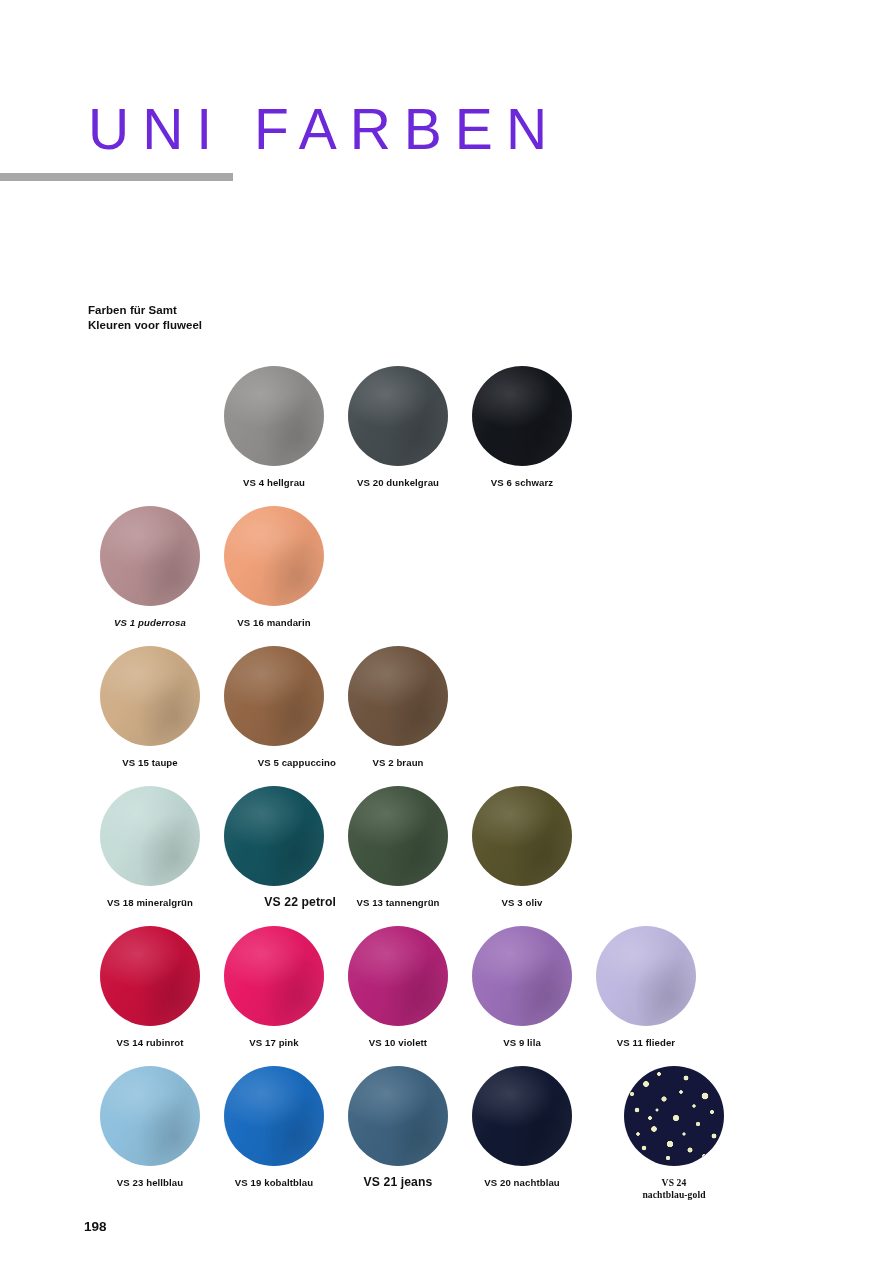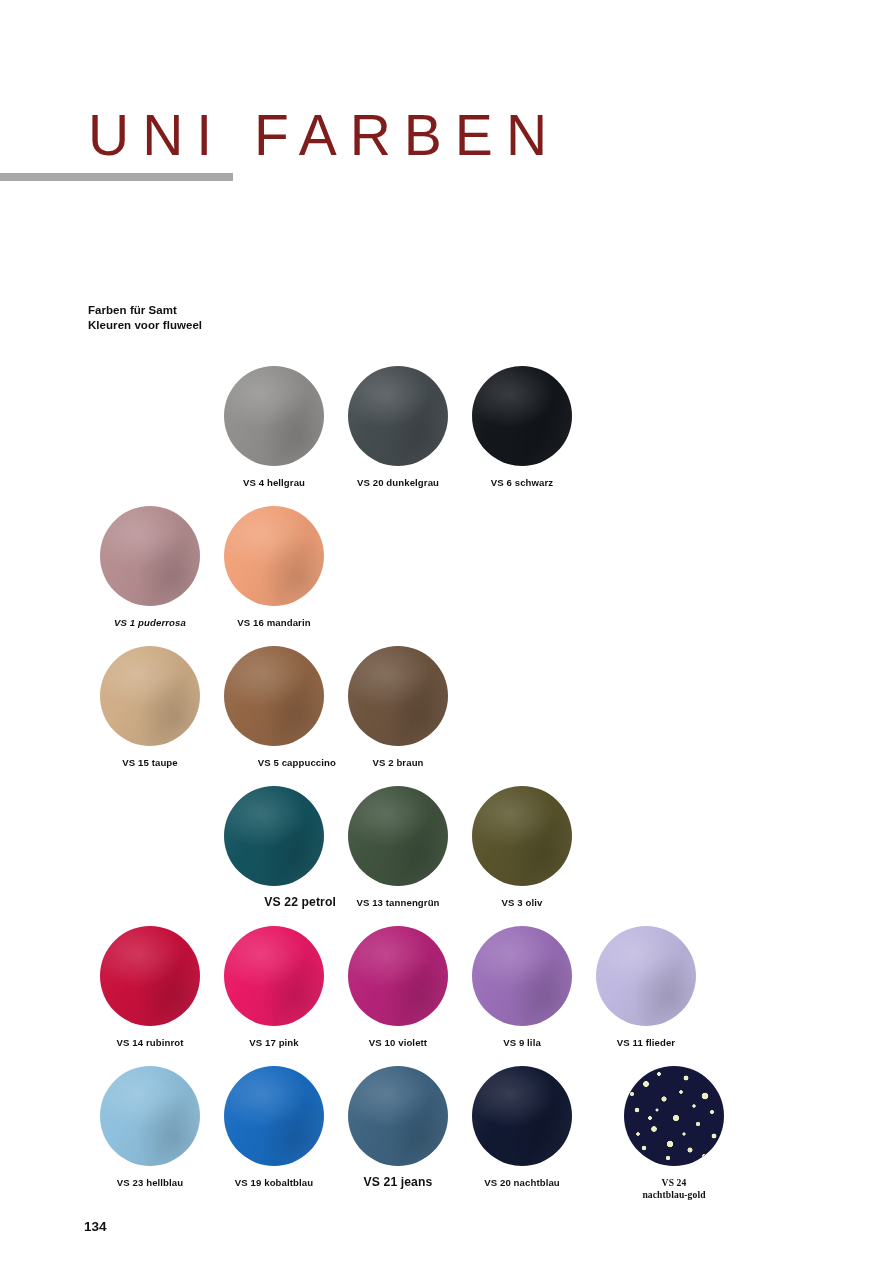--- a/index.html
+++ b/index.html
@@ -16,25 +16,25 @@
     width: 892px;
     height: 1262px;
     background: #ffffff;
     overflow: hidden;
   }
 
   
   #page-title {
     position: absolute;
     left: 88px;
-    top: 69px;
+    top: 63px;
     font-size: 57px;
     font-weight: 300;
     letter-spacing: 13px;
-    color: #7f1d1d;
+    color: #6d28d9;
     line-height: 1.0;
     white-space: nowrap;
   }
   #title-rule {
     position: absolute;
     left: 0px;
     top: 173px;
     width: 233px;
     height: 8px;
     background: #a8a8a8;
@@ -188,20 +188,24 @@
         <div class="swatch-cell" style="left: 124px; text-align: right;">
           <div class="swatch-disc" style="background: rgb(147, 103, 70);"></div>
           <div class="swatch-label">VS 5 cappuccino</div>
         </div>
         <div class="swatch-cell" style="left: 248px;">
           <div class="swatch-disc" style="background: rgb(110, 85, 64);"></div>
           <div class="swatch-label">VS 2 braun</div>
         </div>
       </div>
       <div class="swatch-row">
+        <div class="swatch-cell" style="left: 0px;">
+          <div class="swatch-disc" style="background: rgb(197, 220, 215);"></div>
+          <div class="swatch-label">VS 18 mineralgrün</div>
+        </div>
         <div class="swatch-cell" style="left: 124px; text-align: right;">
           <div class="swatch-disc" style="background: rgb(21, 84, 95);"></div>
           <div class="swatch-label emphasis">VS 22 petrol</div>
         </div>
         <div class="swatch-cell" style="left: 248px;">
           <div class="swatch-disc" style="background: rgb(65, 84, 63);"></div>
           <div class="swatch-label">VS 13 tannengrün</div>
         </div>
         <div class="swatch-cell" style="left: 372px;">
           <div class="swatch-disc" style="background: rgb(89, 84, 44);"></div>
@@ -250,15 +254,15 @@
         <div class="swatch-cell" style="left: 524px; font-family: Liberation Serif, serif;">
           <div class="swatch-disc speckled" style="background: rgb(20, 22, 58);"></div>
           <div class="swatch-label">
             <div>VS 24</div>
             <div>nachtblau-gold</div>
           </div>
         </div>
       </div>
     </div>
 
-  <div id="page-number">134</div>
+  <div id="page-number">198</div>
 
 </div>
 
 </body></html>

